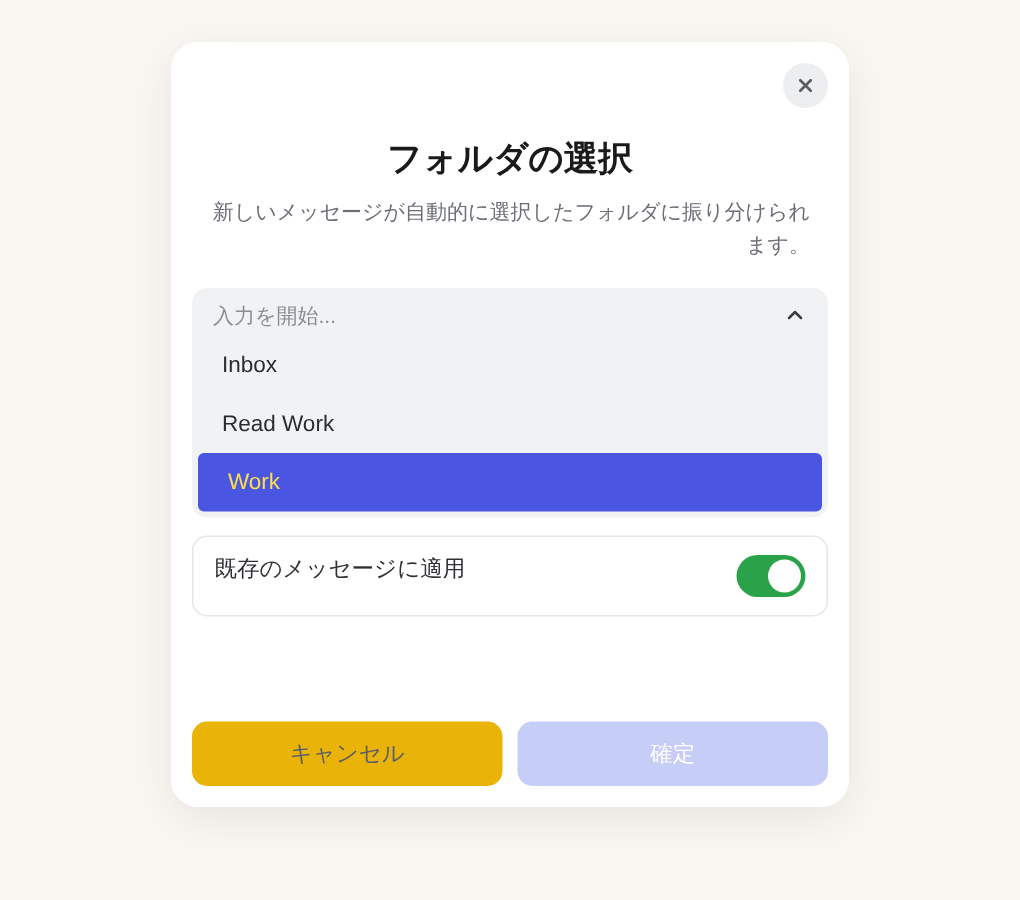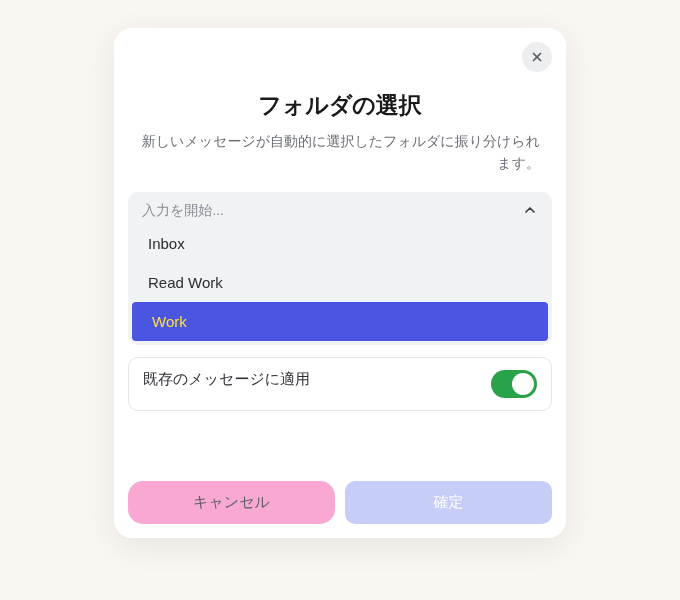--- a/index.html
+++ b/index.html
@@ -135,23 +135,22 @@
     }
     .btn {
       flex: 1;
       padding: 12px 0;
       border: none;
       border-radius: 10px;
       font-size: 15px;
       cursor: pointer;
     }
     .btn-cancel {
-      background: #f9a8d4;
+      background: #eab308;
       color: #5c5f66;
-      border-radius: 15px;
     }
     .btn-confirm {
       background: #c6cdf6;
       color: #ffffff;
       text-align: center;
     }
   </style>
 </head>
 <body>
 

